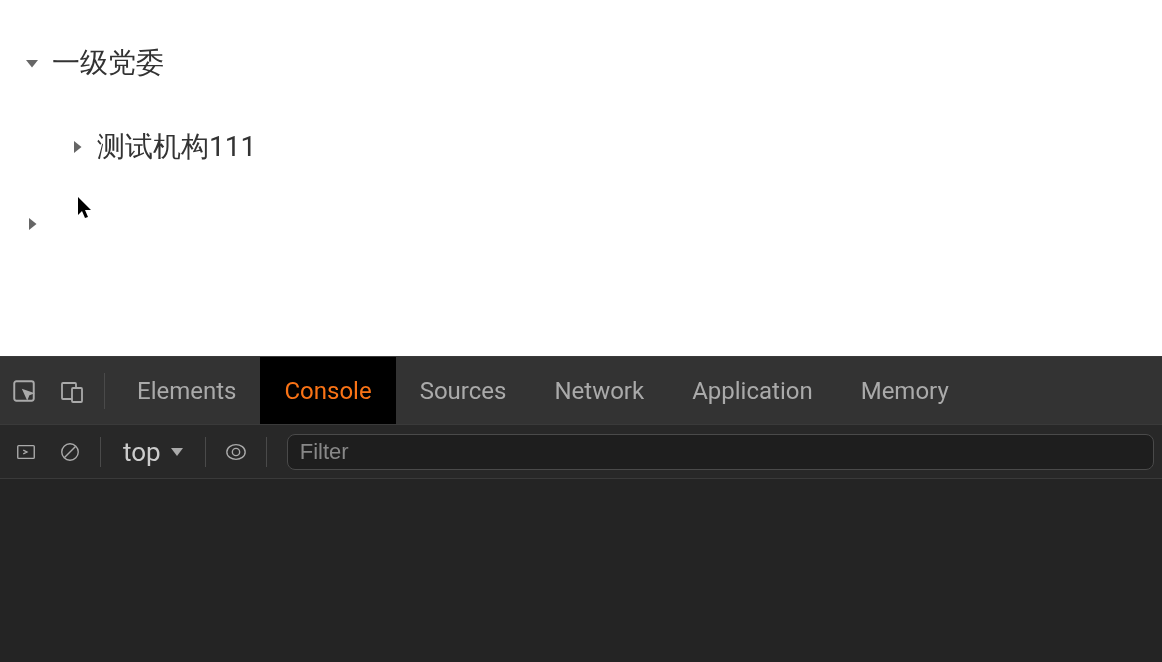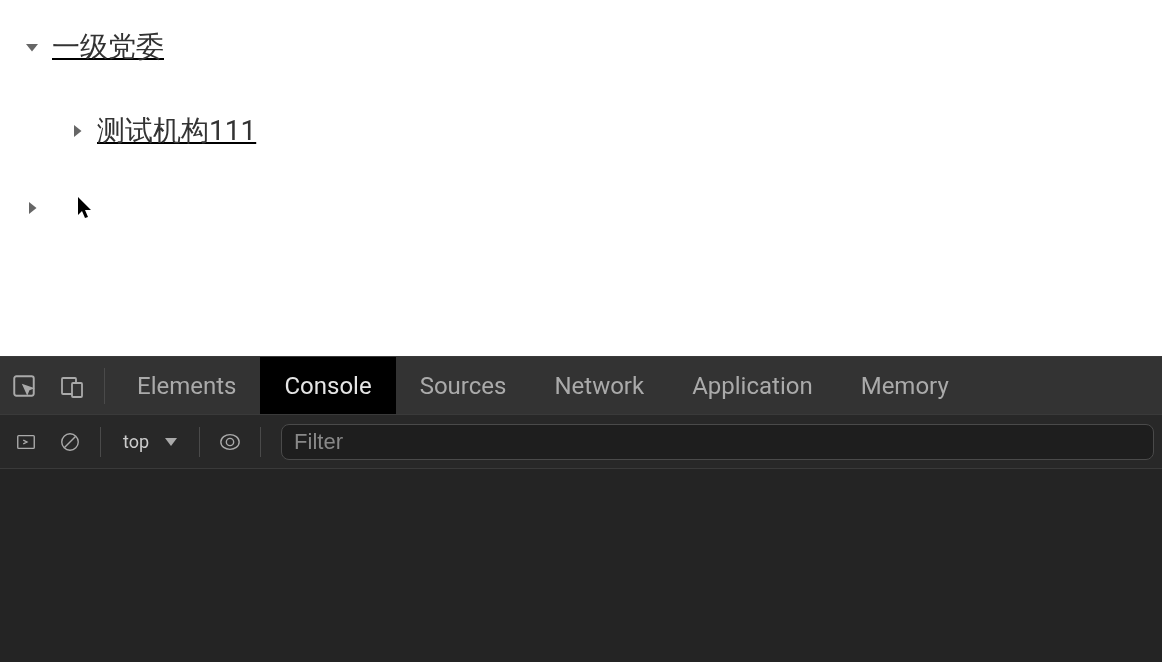--- a/index.html
+++ b/index.html
@@ -10,23 +10,22 @@
     body {
       font-family: -apple-system, BlinkMacSystemFont, "Segoe UI", Roboto, Helvetica, Arial, "PingFang SC", "Microsoft YaHei", sans-serif;
       background: #ffffff;
       width: 1162px;
       height: 662px;
       overflow: hidden;
       position: relative;
     }
     .tree-panel {
       background: #ffffff;
-      padding: 20px 10px;
+      padding: 36px 10px;
       height: 356px;
-      text-decoration: underline;
     }
     .tree-node {
       display: flex;
       align-items: center;
       padding: 8px 0;
       cursor: pointer;
       font-size: 28px;
       color: #333333;
     }
     .tree-node .arrow {
@@ -82,21 +81,21 @@
       bottom: 0;
       background: #242424;
       color: #cccccc;
       display: flex;
       flex-direction: column;
       border-top: 1px solid #3a3a3a;
     }
     .devtools-tabs {
       display: flex;
       align-items: center;
-      height: 58px;
+      height: 68px;
       border-bottom: 1px solid #3a3a3a;
       background: #333333;
     }
     .devtools-tabs .icon-btn {
       width: 48px;
       height: 48px;
       display: flex;
       align-items: center;
       justify-content: center;
       cursor: pointer;
@@ -122,21 +121,21 @@
       height: 100%;
       display: flex;
       align-items: center;
       font-size: 24px;
       color: #aaaaaa;
       cursor: pointer;
       position: relative;
     }
     .tab.active {
       background: #000000;
-      color: #e5e5e5;
+      color: #f97316;
     }
     .devtools-toolbar {
       display: flex;
       align-items: center;
       height: 54px;
       border-bottom: 1px solid #3a3a3a;
       background: #282828;
       padding: 0 8px;
       gap: 8px;
     }
@@ -158,24 +157,24 @@
     .devtools-toolbar .tb-divider {
       width: 1px;
       height: 30px;
       background: #4a4a4a;
       margin: 0 4px;
     }
     .context-select {
       display: flex;
       align-items: center;
       padding: 4px 10px;
-      font-size: 18px;
+      font-size: 26px;
       color: #cccccc;
       cursor: pointer;
-      gap: 16px;
+      gap: 10px;
     }
     .context-select .caret {
       width: 0;
       height: 0;
       border-left: 6px solid transparent;
       border-right: 6px solid transparent;
       border-top: 8px solid #aaaaaa;
     }
     .filter-input {
       flex: 1;

